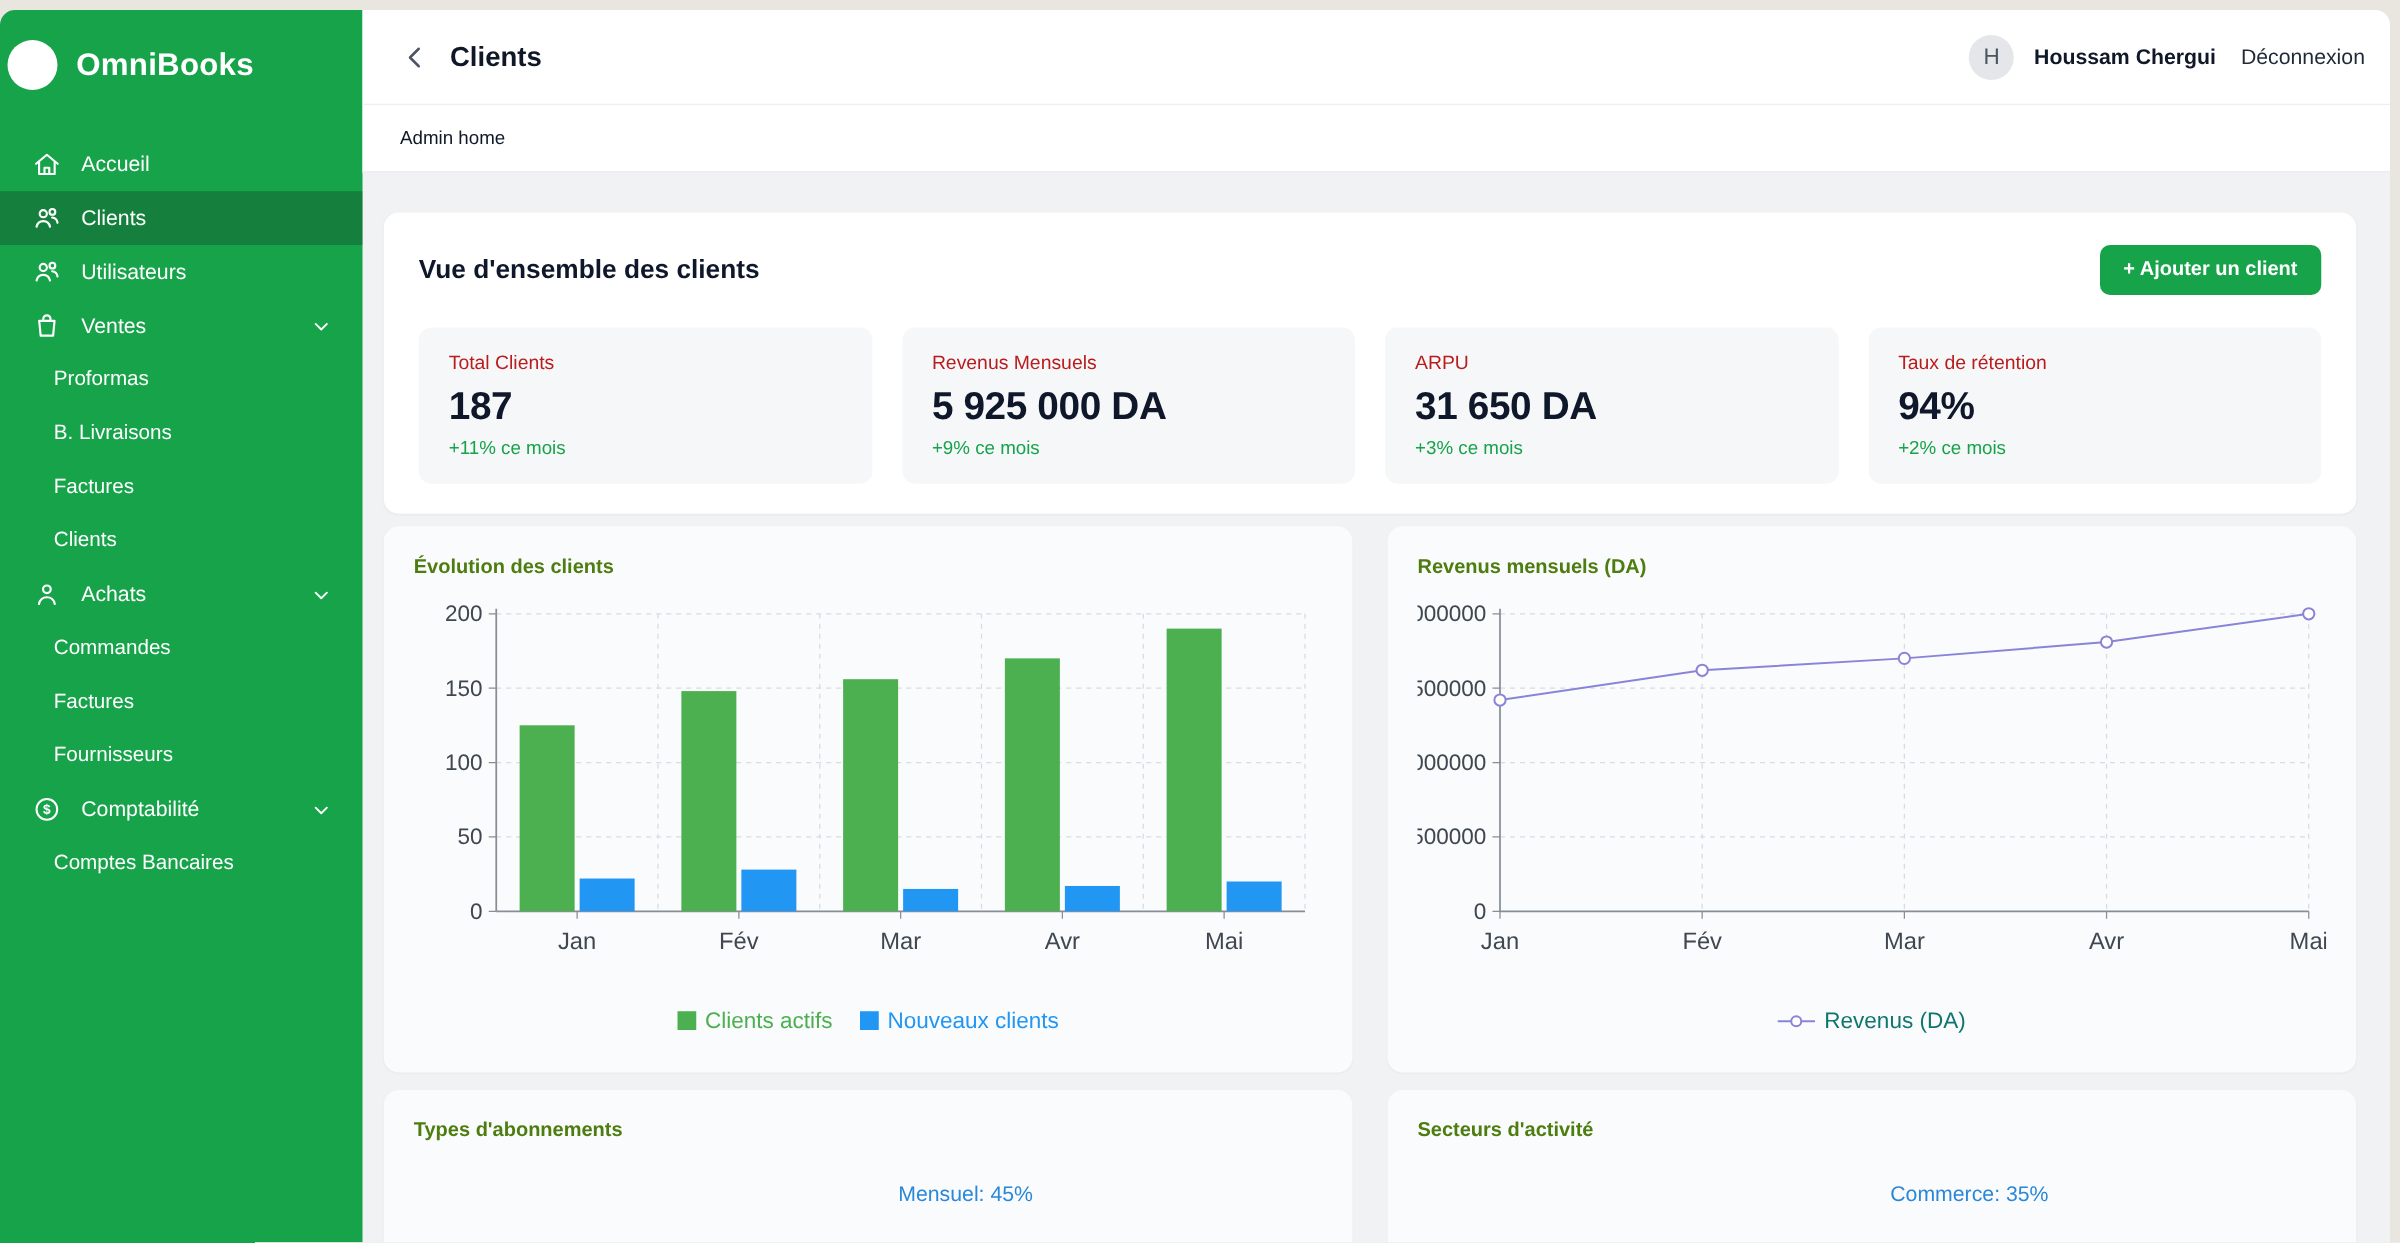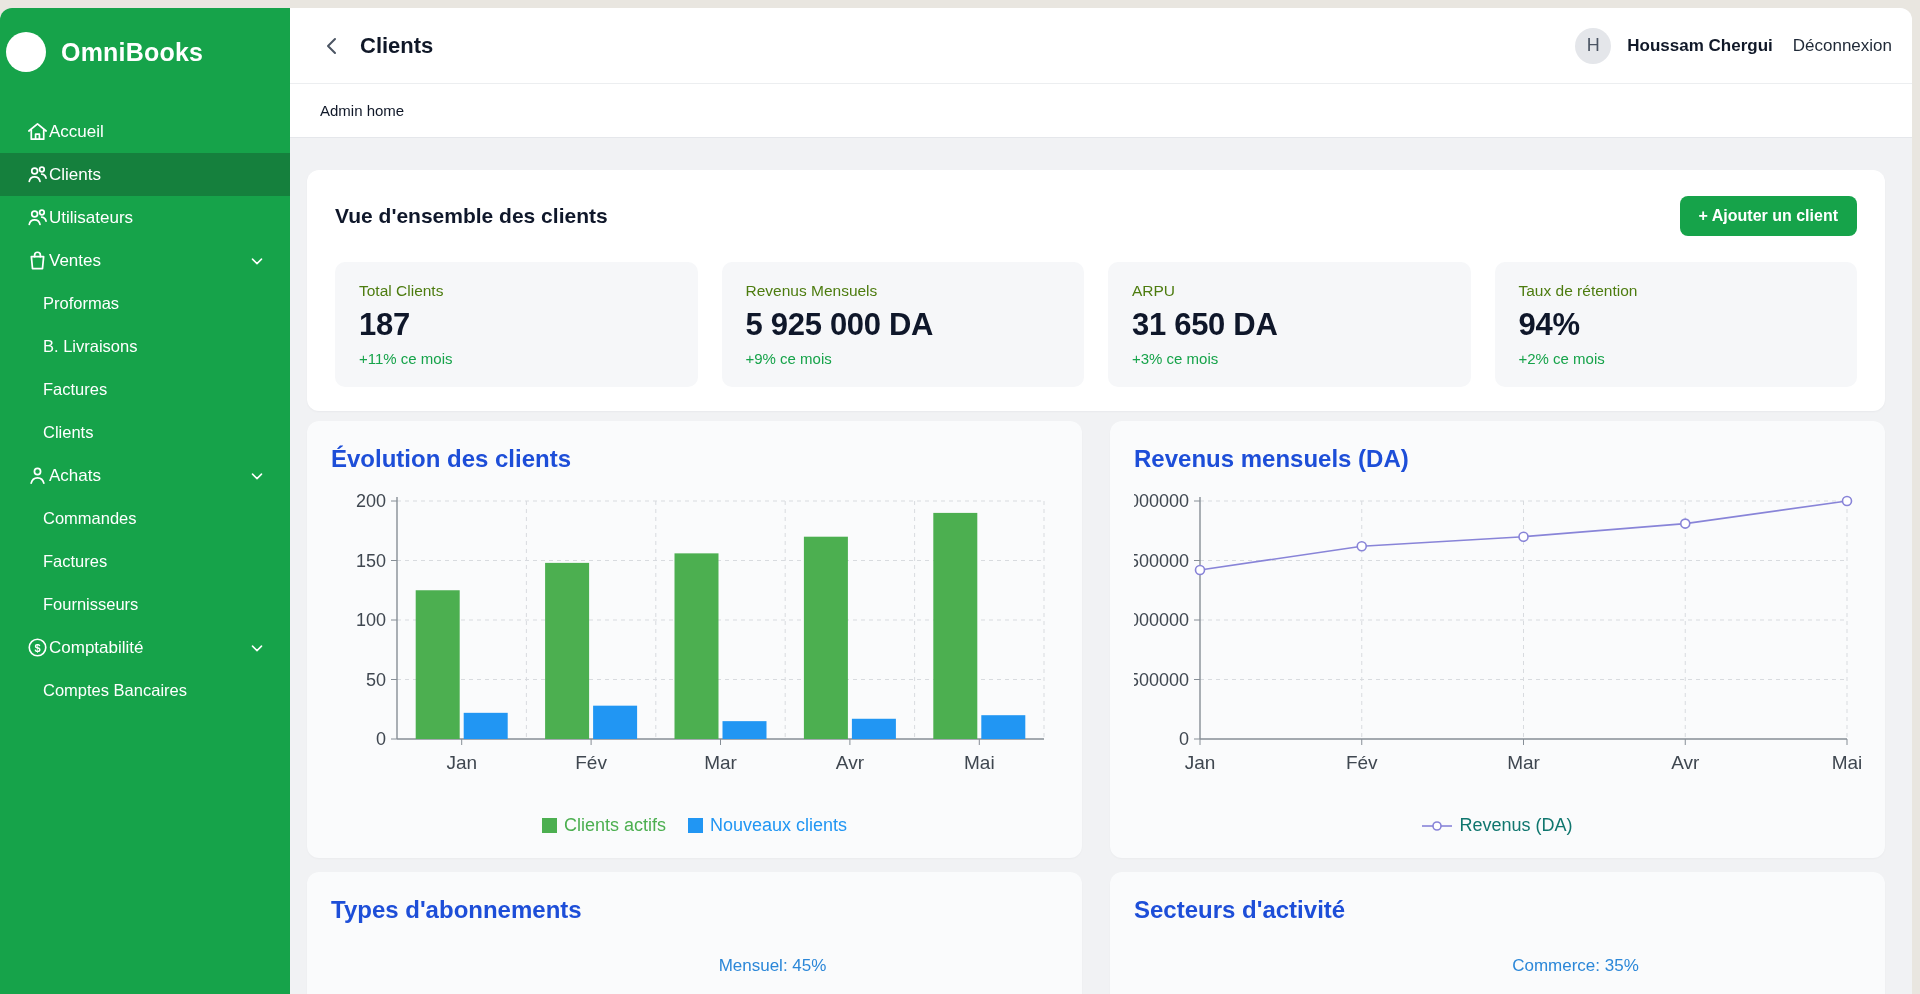--- a/index.html
+++ b/index.html
@@ -23,21 +23,21 @@
     width:290px; flex:0 0 290px;
     background:#16A34A;
     color:#fff;
     padding-top:24px;
     overflow:hidden;
   }
   .logo-row { display:flex; align-items:center; gap:15px; padding:0 6px; margin-bottom:38px; }
   .logo-circle { width:40px; height:40px; border-radius:50%; background:#fff; flex:0 0 40px; }
   .logo-text { font-size:25px; font-weight:bold; letter-spacing:.2px; }
   .side-item {
-    display:flex; align-items:center; 
+    display:flex; align-items:center; gap:16px;
     height:43px; padding:0 24px 0 26px;
     font-size:17px; font-weight:500;
     cursor:pointer; position:relative;
   }
   .side-item.active { background:#15803D; }
   .side-item .icon { width:23px; height:23px; flex:0 0 23px; display:flex; align-items:center; justify-content:center; }
   .side-item .icon svg { width:23px; height:23px; }
   .side-item.sub { padding-left:43px; font-size:16.5px; }
   .side-item .chev { margin-left:auto; width:18px; height:18px; display:flex; align-items:center; }
   .side-item .chev svg { width:18px; height:18px; }
@@ -74,31 +74,31 @@
   }
   .panel-head { display:flex; align-items:center; justify-content:space-between; margin-bottom:26px; }
   .panel-title { font-size:21px; font-weight:bold; color:#0f172a; }
   .add-btn {
     background:#16A34A; color:#fff; border:none; border-radius:8px;
     font-size:16px; font-weight:600; padding:11px 19px; cursor:pointer;
     font-family:inherit;
   }
   .stats-grid { display:grid; grid-template-columns:repeat(4,1fr); gap:24px; }
   .stat-card { background:#f6f7f9; border-radius:10px; padding:20px 24px; }
-  .stat-label { font-size:15.5px; color:#4d7c0f; margin-bottom:7px; }
+  .stat-label { font-size:15.5px; color:#b91c1c; margin-bottom:7px; }
   .stat-value { font-size:31px; font-weight:bold; color:#0f172a; letter-spacing:-.3px; margin-bottom:7px; }
   .stat-change { font-size:15px; color:#16A34A; }
   
   .cards-row { display:flex; gap:28px; margin-top:10px; }
   .chart-card {
     flex:1; background:#fafbfc; border-radius:12px;
     padding:24px; height:437px;
     box-shadow:0 1px 2px rgba(16,24,40,.03);
   }
-  .chart-title { font-size:24px; font-weight:bold; color:#1d4ed8; margin-bottom:16px; }
+  .chart-title { font-size:16px; font-weight:bold; color:#4d7c0f; margin-bottom:16px; }
   .chart-legend { display:flex; justify-content:center; align-items:center; gap:22px; margin-top:24px; }
   .legend-item { display:flex; align-items:center; gap:7px; font-size:18px; }
   .legend-swatch { width:15px; height:15px; display:inline-block; }
   .legend-line { display:inline-flex; align-items:center; }
   
   .bottom-row { display:flex; gap:28px; margin-top:14px; }
   .bottom-card {
     flex:1; background:#fafbfc; border-radius:12px;
     padding:24px; height:280px;
     box-shadow:0 1px 2px rgba(16,24,40,.03);

